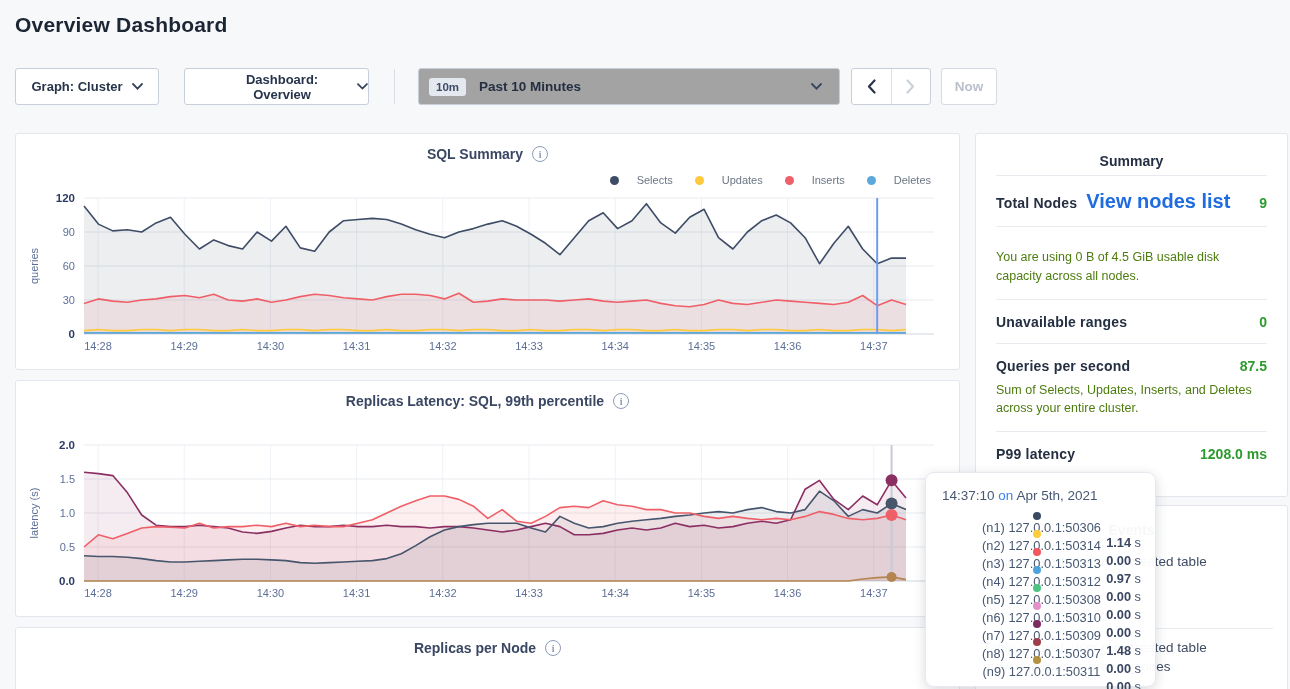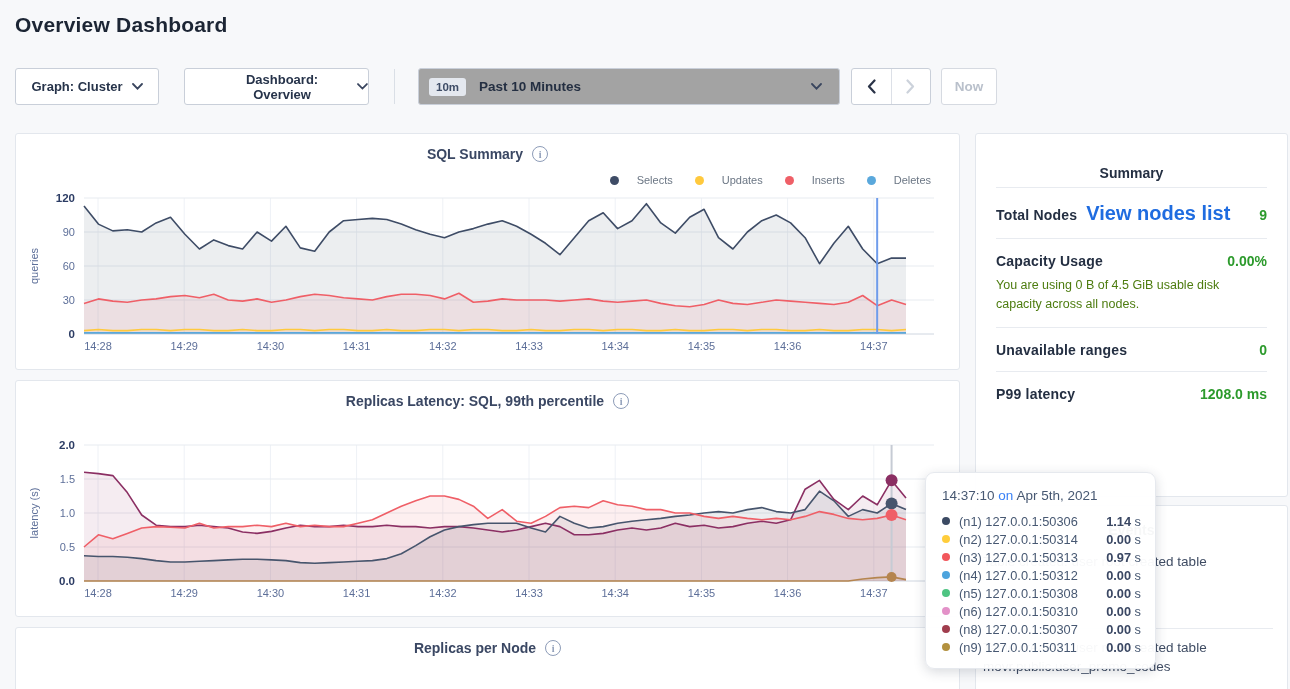--- a/index.html
+++ b/index.html
@@ -39,42 +39,42 @@
   .chart-title-row { position:absolute; left:0; top:12px; width:100%; display:flex; align-items:center; justify-content:center; gap:9px; }
   .chart-title { font-size:14px; font-weight:700; color:#3a4763; }
   .info-icon { width:16px; height:16px; border:1.2px solid #8d9cb8; border-radius:50%; color:#8d9cb8; font-size:10px; font-weight:700;
                display:flex; align-items:center; justify-content:center; cursor:pointer; font-family:"Liberation Serif", serif; }
   .legend { position:absolute; right:28px; top:40px; display:flex; gap:22px; }
   .legend-item { display:flex; align-items:center; gap:18px; font-size:11px; color:#6b7684; cursor:pointer; }
   .legend-dot { width:9px; height:9px; border-radius:50%; }
   .chart-svg { position:absolute; left:0; top:0; }
 
   
-  .p-sum { padding:12px 20px; }
+  .p-sum { padding:0 20px; }
   .sum-title { text-align:center; font-size:14px; font-weight:700; color:#242f42; padding:19px 0 6px; }
   .sum-row { border-top:1px solid #e8ebf0; padding:14px 0 13px; }
   .sum-row:first-of-type { border-top:none; }
   .sum-head { display:flex; align-items:baseline; }
   .sum-label { font-size:14px; font-weight:700; color:#242f42; letter-spacing:.2px; }
   .sum-link { font-size:20px; font-weight:700; margin-left:9px; cursor:pointer; }
   .sum-value { margin-left:auto; font-size:14px; font-weight:700; }
   .sum-desc { margin-top:7px; font-size:12.5px; line-height:1.5; color:#4d7c0f; }
 
   
   .ev-title { text-align:center; font-size:14px; font-weight:700; color:#242f42; padding-top:16px; }
   .ev-row1 { position:absolute; left:7px; top:48px; font-size:13.5px; color:#3f4c63; white-space:nowrap; }
   .ev-divider { position:absolute; left:14px; right:14px; top:122px; height:1px; background:#e8ebf0; }
   .ev-row2 { position:absolute; left:7px; top:132px; font-size:13.5px; color:#3f4c63; line-height:19px; white-space:nowrap; }
 
   
   .tooltip { position:absolute; left:925px; top:472px; width:231px; background:rgba(255,255,255,0.96); border:1px solid #e6e9ee;
              border-radius:9px; box-shadow:0 3px 12px rgba(40,50,70,0.18); padding:15px 14px 12px 16px; z-index:10; }
   .tt-time { font-size:13.5px; color:#475872; margin-bottom:9px; }
   .tt-on { color:#3b82f6; }
-  .tt-row { display:flex; align-items:center; font-size:12.8px; color:#475872; height:18px; }
+  .tt-row { display:flex; align-items:center; font-size:12.8px; color:#475872; height:18px;flex-direction:column; }
   .tt-dot { width:8px; height:8px; border-radius:50%; margin-right:9px; flex:none; }
   .tt-val { margin-left:auto; font-weight:700; color:#3a4763; }
   .tt-unit { font-weight:400; color:#475872; }
 </style>
 </head>
 <body>
 
 <div class="page">
 
   <h1 class="page-title">Overview Dashboard</h1>
@@ -247,34 +247,37 @@
 
     <div class="sum-row">
       <div class="sum-head">
         <span class="sum-label">Total Nodes</span>
         <a class="sum-link" style="color: rgb(31, 108, 224);">View nodes list</a>
         <span class="sum-value" style="color: rgb(44, 154, 44);">9</span>
       </div>
     </div>
 
     <div class="sum-row">
-      <div class="sum-head">
-        <span class="sum-label">Capacity Usage</span>
-        <span class="sum-value" style="color: rgb(44, 154, 44);">0.00%</span>
-      </div>
       <div class="sum-desc">You are using 0 B of 4.5 GiB usable disk capacity across all nodes.</div>
     </div>
 
     <div class="sum-row">
       <div class="sum-head">
         <span class="sum-label">Unavailable ranges</span>
         <span class="sum-value" style="color: rgb(44, 154, 44);">0</span>
       </div>
     </div>
 
+    <div class="sum-row">
+      <div class="sum-head">
+        <span class="sum-label">Queries per second</span>
+        <span class="sum-value" style="color: rgb(44, 154, 44);">87.5</span>
+      </div>
+      <div class="sum-desc">Sum of Selects, Updates, Inserts, and Deletes across your entire cluster.</div>
+    </div>
 
     <div class="sum-row">
       <div class="sum-head">
         <span class="sum-label">P99 latency</span>
         <span class="sum-value" style="color: rgb(44, 154, 44);">1208.0 ms</span>
       </div>
     </div>
   </aside>
 
   <aside class="panel p-events">
@@ -318,20 +321,25 @@
           <span class="tt-dot" style="background:#4ec482"></span>
           <span>(n5) 127.0.0.1:50308</span>
           <span class="tt-val">0.00 <span class="tt-unit">s</span></span>
         </div>
         <div class="tt-row">
           <span class="tt-dot" style="background:#e391c8"></span>
           <span>(n6) 127.0.0.1:50310</span>
           <span class="tt-val">0.00 <span class="tt-unit">s</span></span>
         </div>
         <div class="tt-row">
+          <span class="tt-dot" style="background:#7d2b5e"></span>
+          <span>(n7) 127.0.0.1:50309</span>
+          <span class="tt-val">1.48 <span class="tt-unit">s</span></span>
+        </div>
+        <div class="tt-row">
           <span class="tt-dot" style="background:#a03d4d"></span>
           <span>(n8) 127.0.0.1:50307</span>
           <span class="tt-val">0.00 <span class="tt-unit">s</span></span>
         </div>
         <div class="tt-row">
           <span class="tt-dot" style="background:#b3913f"></span>
           <span>(n9) 127.0.0.1:50311</span>
           <span class="tt-val">0.00 <span class="tt-unit">s</span></span>
         </div>
       </div>

